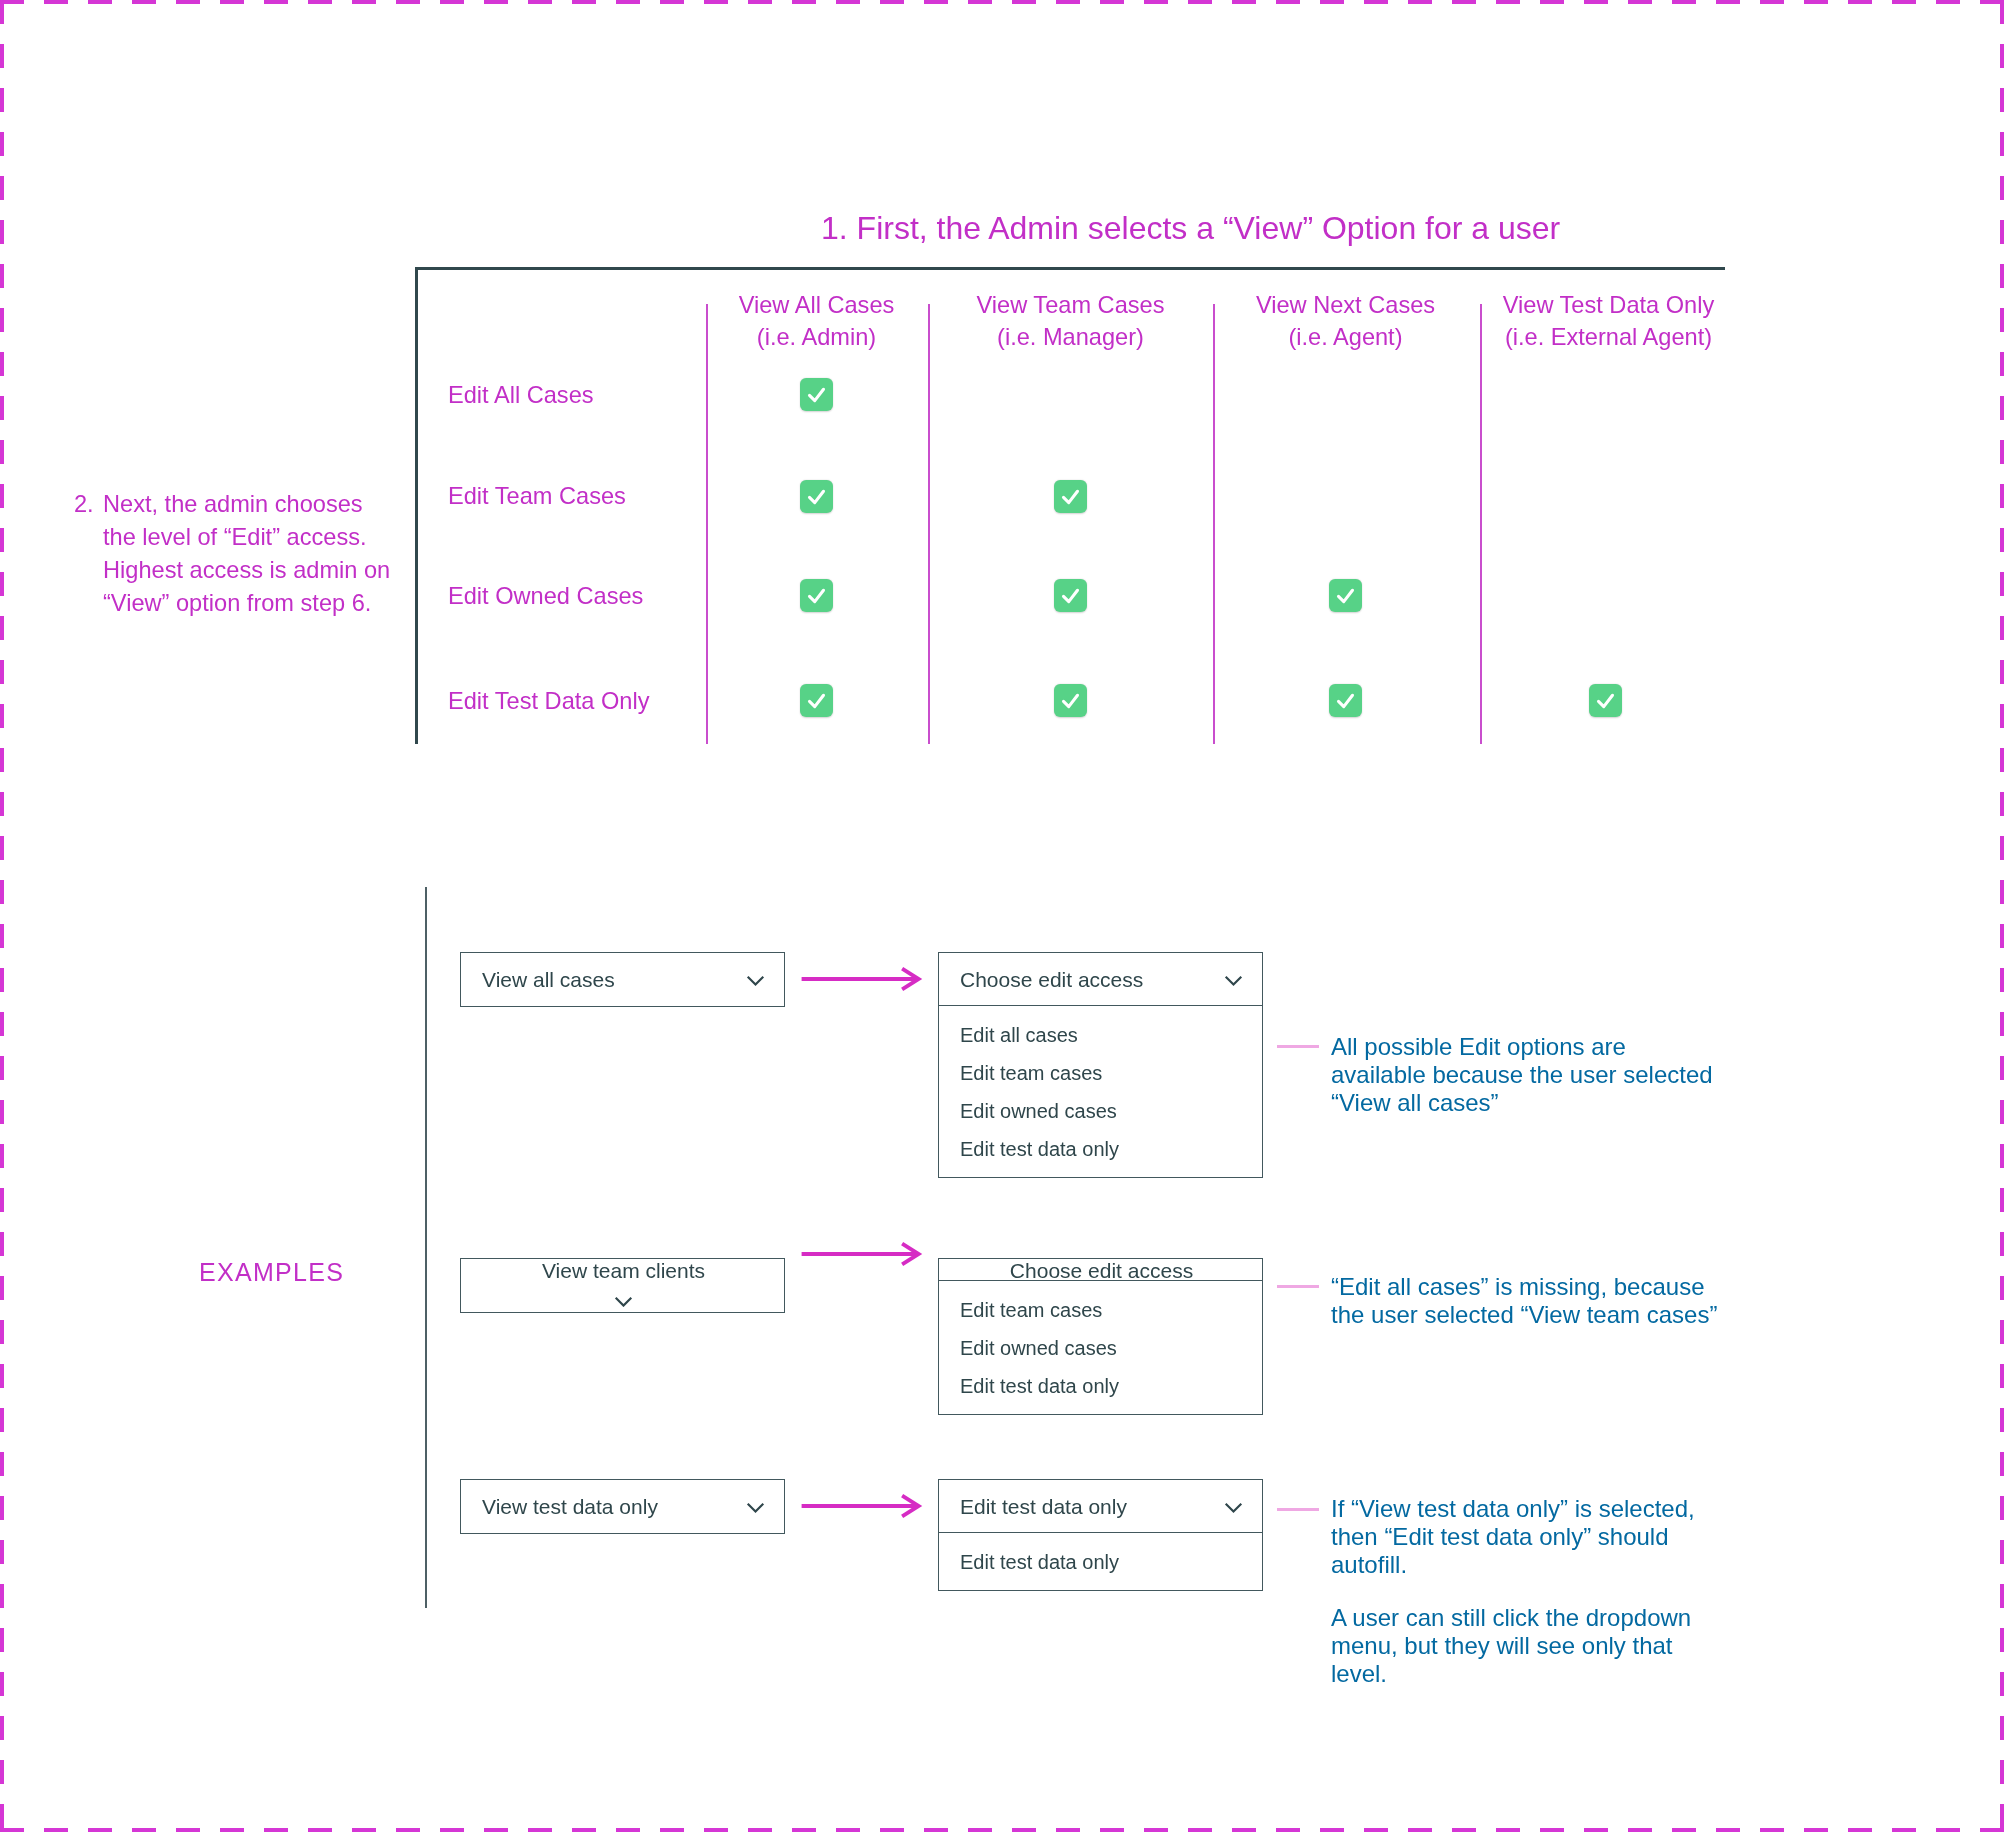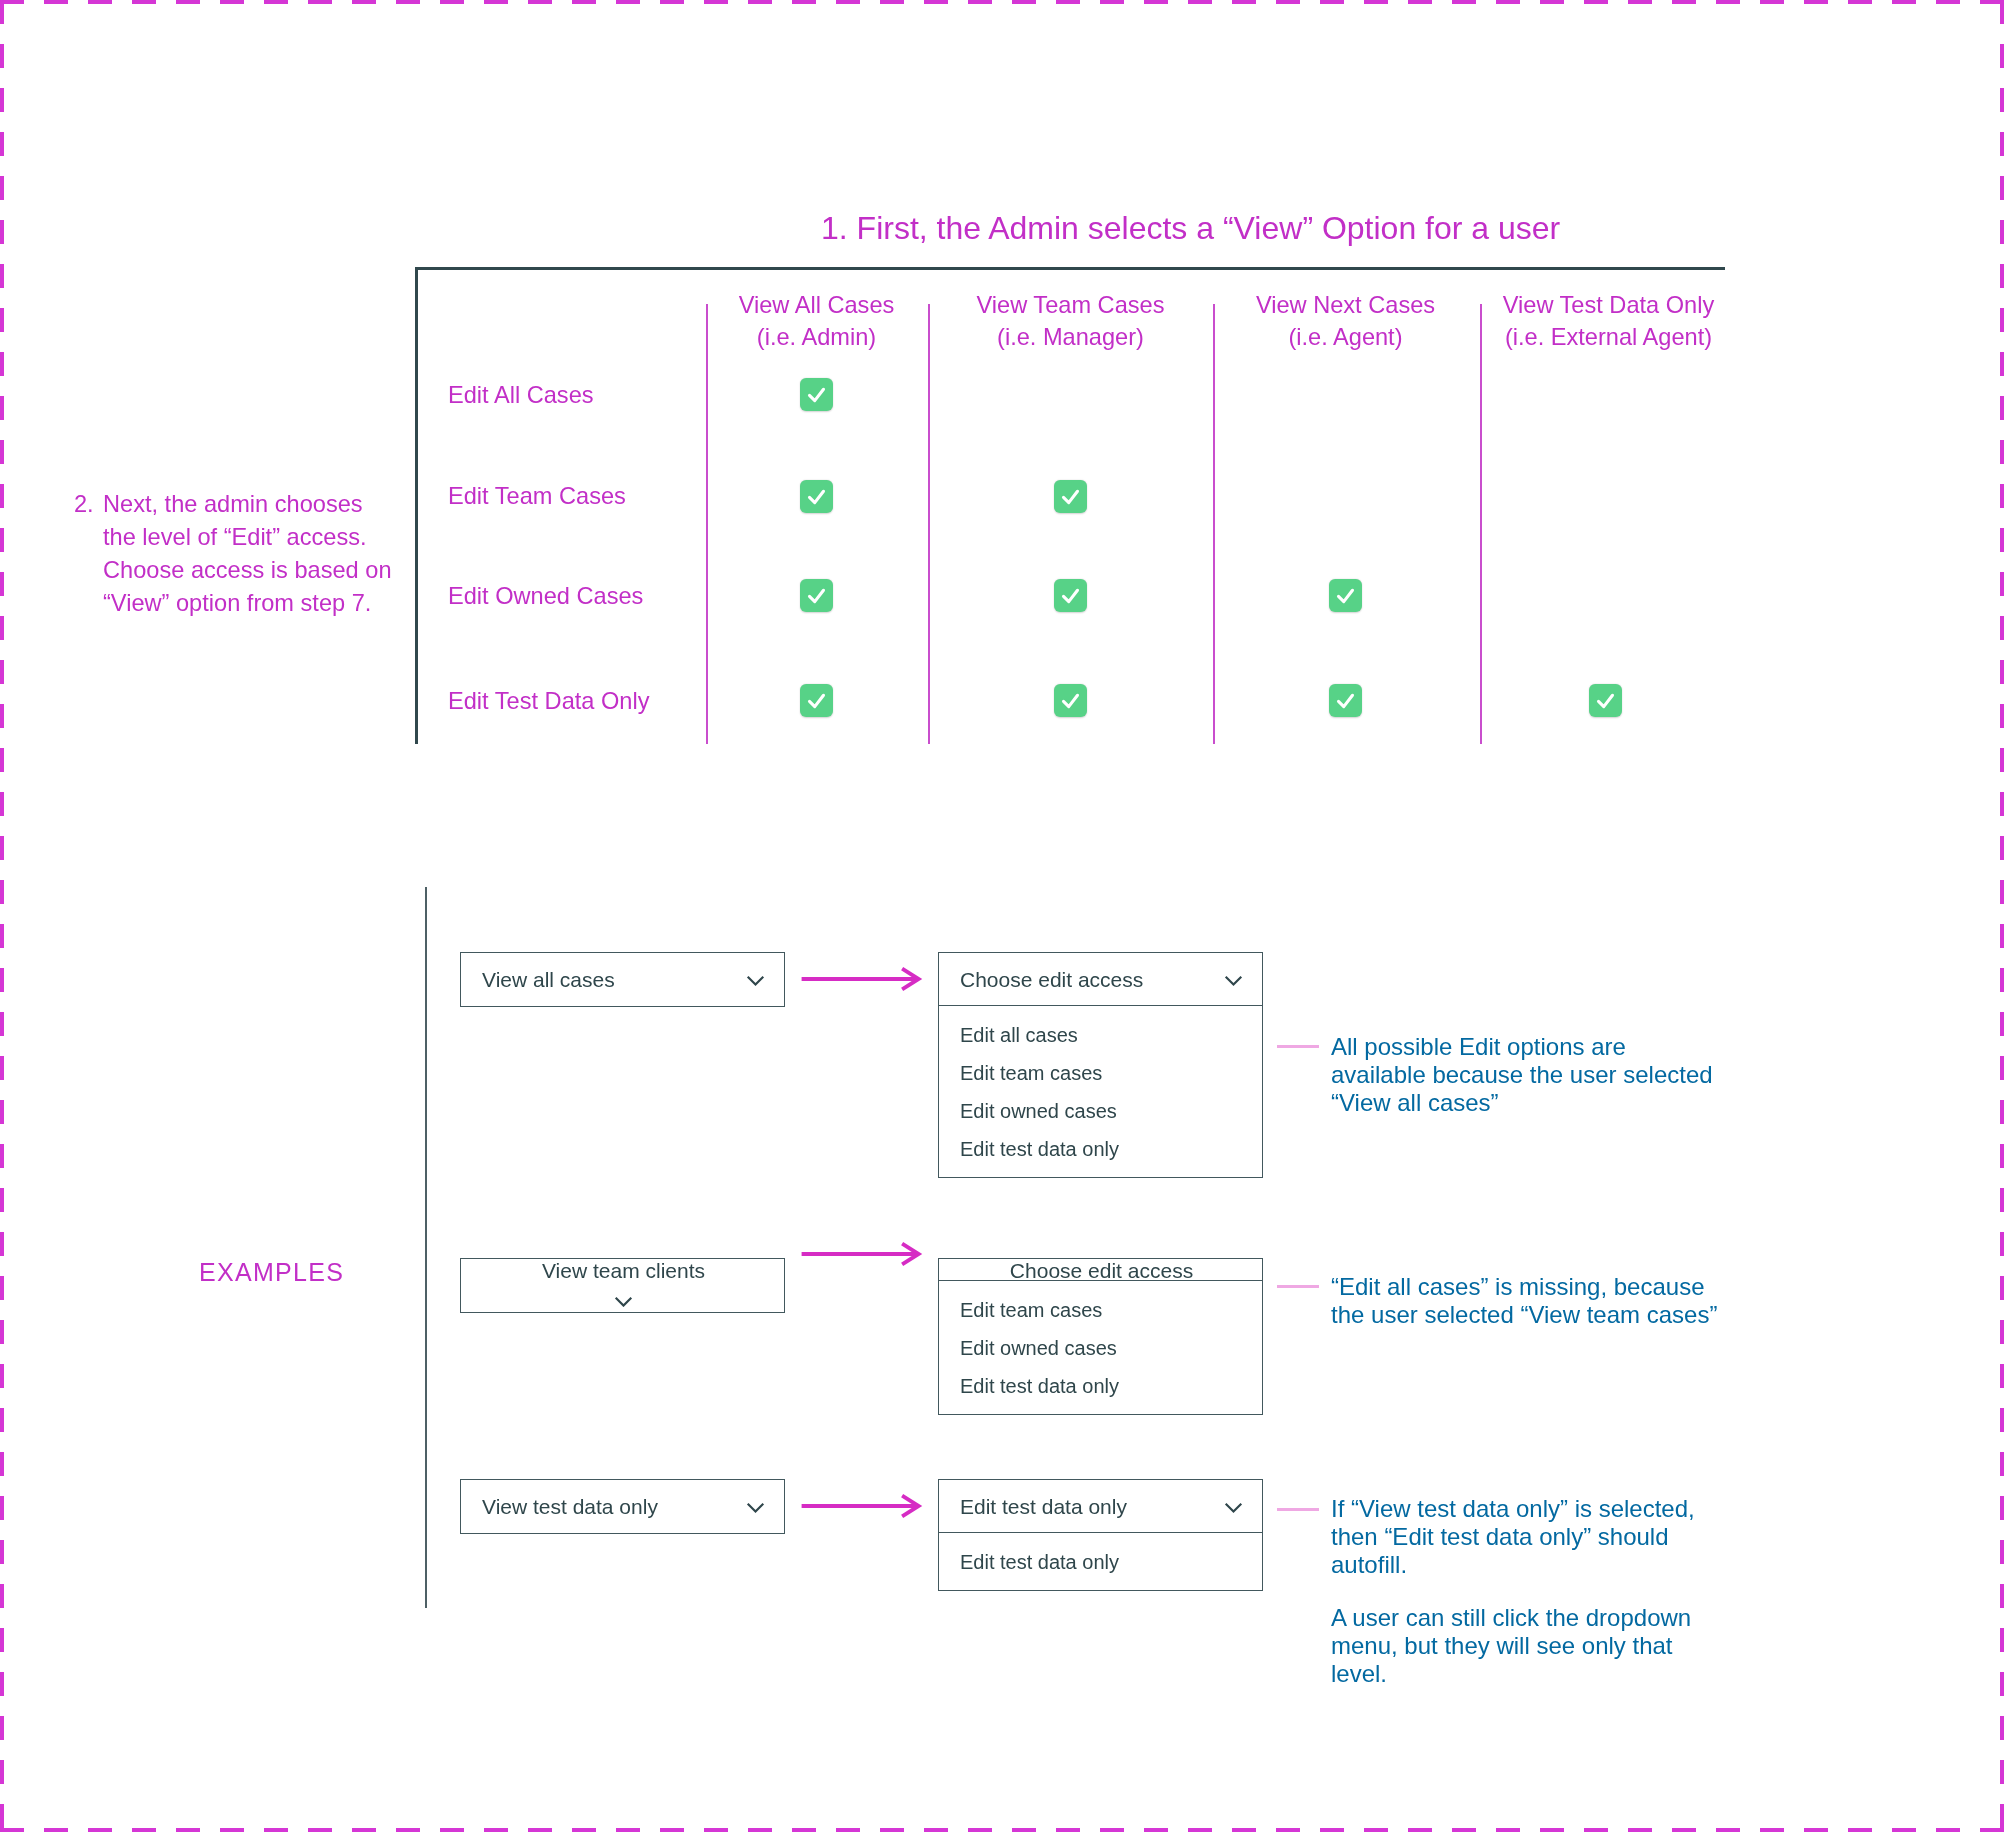--- a/index.html
+++ b/index.html
@@ -82,22 +82,22 @@
   <div class="dash dash-v dash-right"></div>
 
 
   <div class="step1 magenta">1. First, the Admin selects a “View” Option for a user</div>
 
   <div class="step2 magenta">
     <div class="num">2.</div>
     <div>
       <div class="step2-line">Next, the admin chooses</div>
       <div class="step2-line">the level of “Edit” access.</div>
-      <div class="step2-line">Choose access is based on</div>
-      <div class="step2-line">“View” option from step 7.</div>
+      <div class="step2-line">Highest access is admin on</div>
+      <div class="step2-line">“View” option from step 6.</div>
     </div>
   </div>
 
   <div>
     <div class="mx-top"></div>
     <div class="mx-left"></div>
     <div class="mx-sep sep-0"></div>
     <div class="mx-sep sep-1"></div>
     <div class="mx-sep sep-2"></div>
     <div class="mx-sep sep-3"></div>

